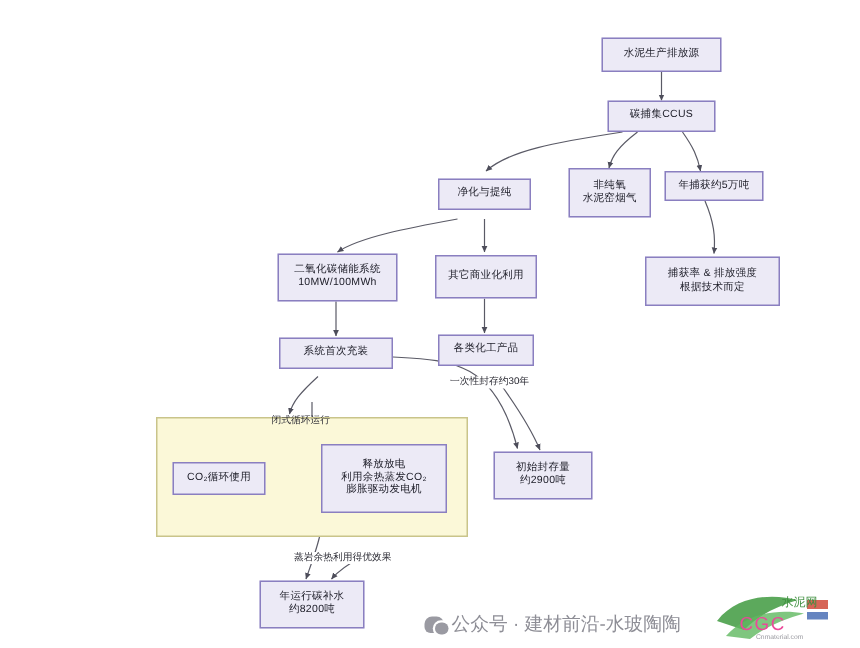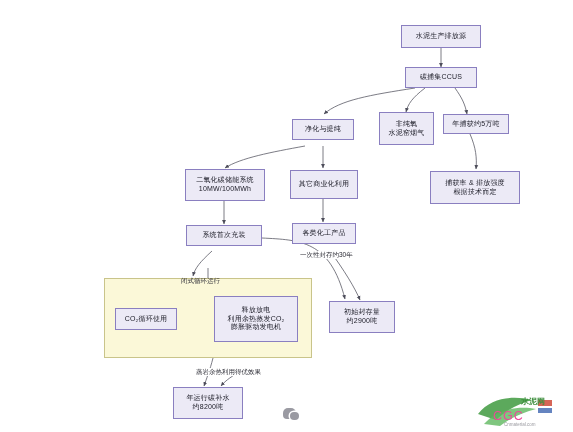--- a/index.html
+++ b/index.html
@@ -75,21 +75,21 @@
     position:absolute;z-index:6;color:#ec4899;
     font-size:12.5px;letter-spacing:1px;white-space:nowrap;
   }
   .wm-logo{position:absolute;z-index:5;}
   .wm-sub{
     position:absolute;z-index:7;color:#9a9aa0;font-size:4.5px;
     white-space:nowrap;
   }
   .wm-cn{
     position:absolute;z-index:7;color:#3f8f3f;font-size:8px;
-    line-height:1.05;text-align:center;white-space:nowrap;font-weight:bold;
+    line-height:1.05;text-align:center;white-space:nowrap;
   }
 </style>
 </head>
 <body>
 
 <div id="canvas">
 
   <div class="group-box" style="left:104px;top:278px;width:208px;height:80px;"></div>
 
   <svg id="wires" viewBox="0 0 573 432">
@@ -200,20 +200,21 @@
   </div>
 
   <div class="edge-label nobg" style="left:180px;top:277px;">闭式循环运行</div>
 
   <div class="edge-label" style="left:299px;top:251px;">一次性封存约30年</div>
 
   <div class="edge-label" style="left:195px;top:368px;">蒸岩余热利用得优效果</div>
 
   <div class="wm" style="left:283px;top:408px;">
     <span class="wechat"></span>
+    <span>公众号 · 建材前沿-水玻陶陶</span>
   </div>
 
   <div class="wm-cgc" style="left:493px;top:409px;">CGC</div>
   <div class="wm-sub" style="left:504px;top:422px;">Cnmaterial.com</div>
 
   <svg class="wm-logo" style="left:476px;top:394px;width:90px;height:34px;" viewBox="0 0 90 34">
     <path d="M2,20 C16,2 40,2 56,6 C42,10 30,16 20,26 z" fill="#3f9a3f" opacity="0.85"></path>
     <path d="M8,30 C22,14 44,12 60,15 C46,19 34,24 24,32 z" fill="#5fb85f" opacity="0.8"></path>
     <path d="M62,6 L76,6 L76,12 L62,12 z" fill="#cf4a3a" opacity="0.85"></path>
     <path d="M62,14 L76,14 L76,19 L62,19 z" fill="#4a6fb5" opacity="0.85"></path>

